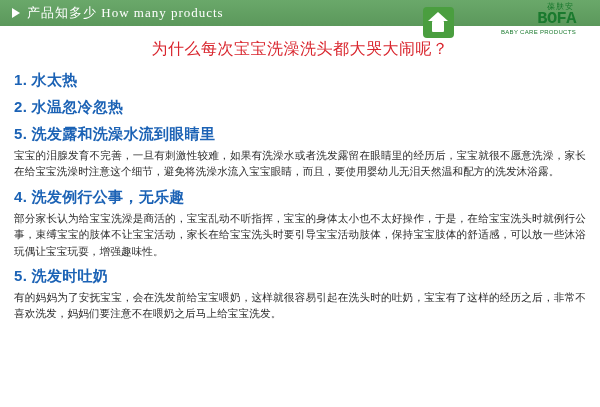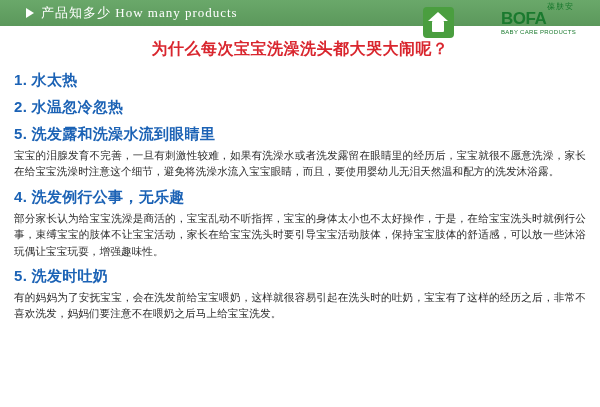--- a/index.html
+++ b/index.html
@@ -21,21 +21,21 @@
     box-sizing: border-box;
   }
   
   .header {
     position: relative;
     height: 26px;
     background: #5f9e5f;
     background: linear-gradient(to bottom, #6aa86a 0%, #5b985b 100%);
     display: flex;
     align-items: center;
-    padding-left: 26px;
+    padding-left: 12px;
     box-sizing: border-box;
   }
   .header-arrow {
     width: 0;
     height: 0;
     border-top: 5px solid transparent;
     border-bottom: 5px solid transparent;
     border-left: 8px solid #ffffff;
     margin-right: 7px;
   }
@@ -87,22 +87,23 @@
   }
   .logo-text {
     display: flex;
     flex-direction: column;
     line-height: 1;
   }
   .logo-main {
     color: #1a7a2e;
     font-size: 17px;
     font-weight: bold;
-    font-family: Liberation Sans, sans-serif;
+    font-family: Liberation Mono, monospace;
     letter-spacing: -0.5px;
+    text-align: right;
   }
   .logo-sub {
     color: #1a7a2e;
     font-size: 6px;
     letter-spacing: 0.3px;
     margin-top: 2px;
   }
   .logo-cn {
     position: absolute;
     right: 2px;
@@ -112,21 +113,21 @@
     letter-spacing: 1px;
   }
   
   .content {
     padding: 0 14px;
     box-sizing: border-box;
   }
   .main-title {
     color: #d9262e;
     font-size: 16px;
-    font-weight: bold;
+    font-weight: normal;
     text-align: center;
     margin: 13px 0 11px 0;
     letter-spacing: 0.5px;
   }
   .section {
     margin-bottom: 8px;
   }
   .section-title {
     color: #1b62b5;
     font-size: 15px;

